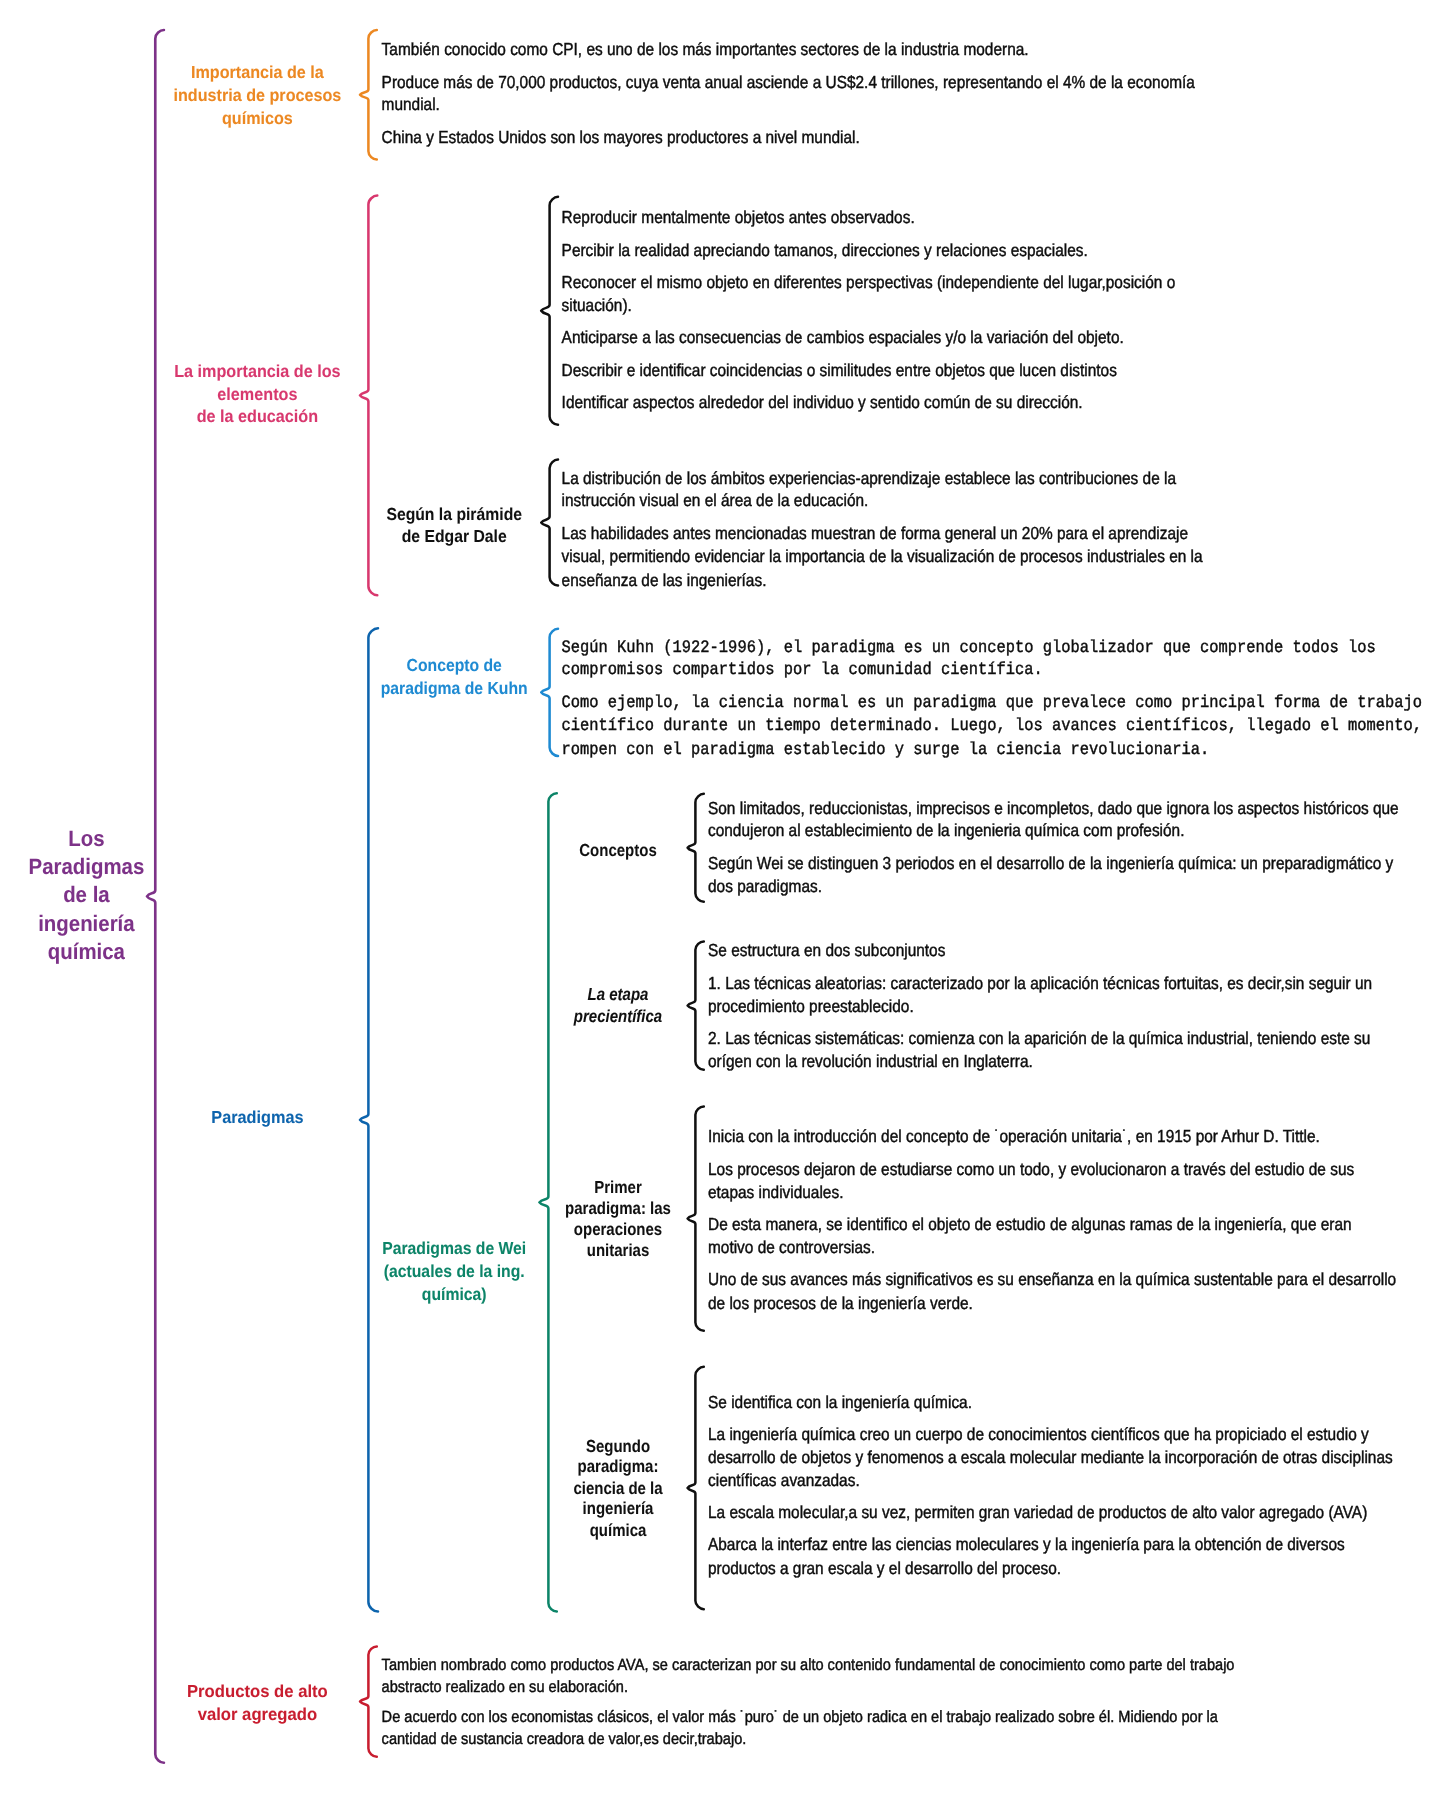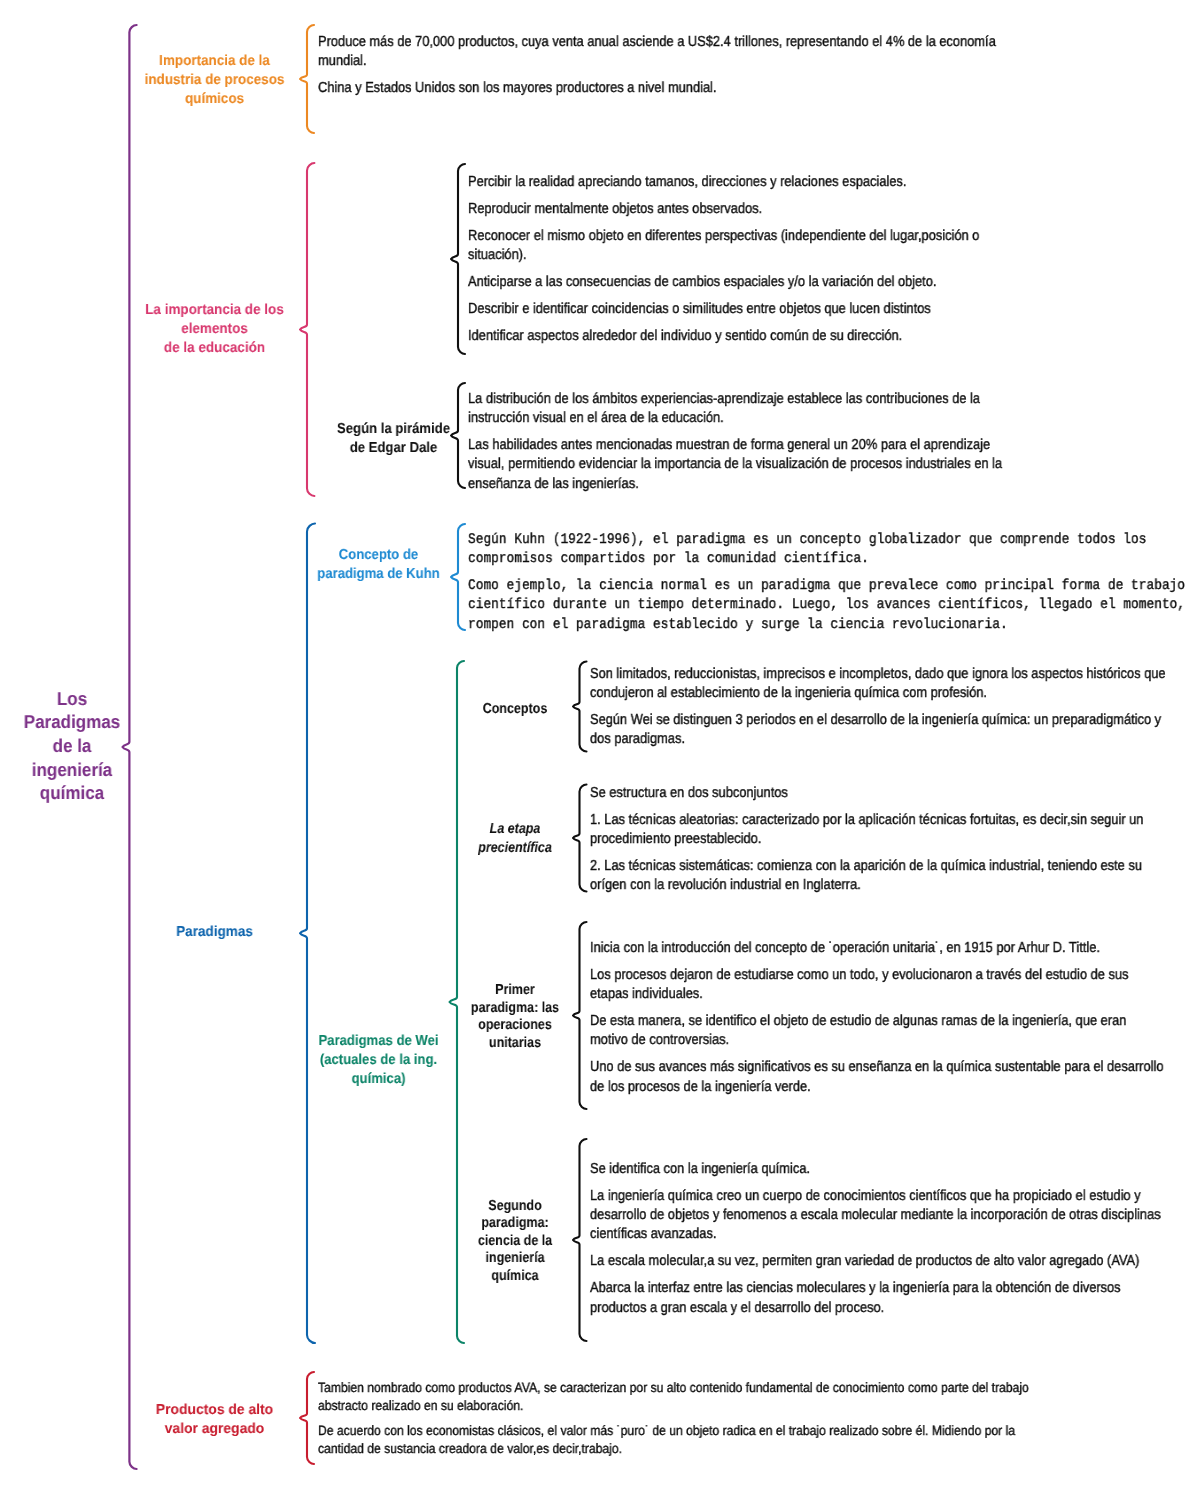--- a/index.html
+++ b/index.html
@@ -46,54 +46,57 @@
       <span class="ln">ingeniería</span>
       <span class="ln">química</span>
     </div>
 <div class="lbl" style="left:135px;width:159px;top:52.0px;font-size:14.5px;line-height:19px;color:#ec8822;--lsx:0.928;">
       <span class="ln">Importancia de la</span>
       <span class="ln">industria de procesos</span>
       <span class="ln">químicos</span>
     </div>
 <div class="blk" style="left:318px;top:33.0px;font-size:14.5px;line-height:19.2px;--g:7.8px;--sx:0.886;">
       <p>
+        <span class="ln">También conocido como CPI, es uno de los más importantes sectores de la industria moderna.</span>
+      </p>
+      <p>
         <span class="ln">Produce más de 70,000 productos, cuya venta anual asciende a US$2.4 trillones, representando el 4% de la economía</span>
         <span class="ln">mundial.</span>
       </p>
       <p>
         <span class="ln">China y Estados Unidos son los mayores productores a nivel mundial.</span>
       </p>
     </div>
 <div class="lbl" style="left:135px;width:159px;top:301.0px;font-size:14.5px;line-height:19px;color:#d8386e;--lsx:0.93;">
       <span class="ln">La importancia de los</span>
       <span class="ln">elementos</span>
       <span class="ln">de la educación</span>
     </div>
 <div class="blk" style="left:468px;top:172.5px;font-size:14.5px;line-height:19.2px;--g:7.8px;--sx:0.886;">
       <p>
+        <span class="ln">Reproducir mentalmente objetos antes observados.</span>
+      </p>
+      <p>
         <span class="ln">Percibir la realidad apreciando tamanos, direcciones y relaciones espaciales.</span>
-      </p>
-      <p>
-        <span class="ln">Reproducir mentalmente objetos antes observados.</span>
       </p>
       <p>
         <span class="ln">Reconocer el mismo objeto en diferentes perspectivas (independiente del lugar,posición o</span>
         <span class="ln">situación).</span>
       </p>
       <p>
         <span class="ln">Anticiparse a las consecuencias de cambios espaciales y/o la variación del objeto.</span>
       </p>
       <p>
         <span class="ln">Describir e identificar coincidencias o similitudes entre objetos que lucen distintos</span>
       </p>
       <p>
         <span class="ln">Identificar aspectos alrededor del individuo y sentido común de su dirección.</span>
       </p>
     </div>
-<div class="lbl" style="left:308px;width:141px;top:419.5px;font-size:14.5px;line-height:19px;color:#101010;padding-left:15px;--lsx:0.905;">
+<div class="lbl" style="left:308px;width:141px;top:419.5px;font-size:14.5px;line-height:19px;color:#101010;--lsx:0.905;">
       <span class="ln">Según la pirámide</span>
       <span class="ln">de Edgar Dale</span>
     </div>
 <div class="blk" style="left:468px;top:390.0px;font-size:14.5px;line-height:19.2px;--g:7.8px;--sx:0.886;">
       <p>
         <span class="ln">La distribución de los ámbitos experiencias-aprendizaje establece las contribuciones de la</span>
         <span class="ln">instrucción visual en el área de la educación.</span>
       </p>
       <p>
         <span class="ln">Las habilidades antes mencionadas muestran de forma general un 20% para el aprendizaje</span>

